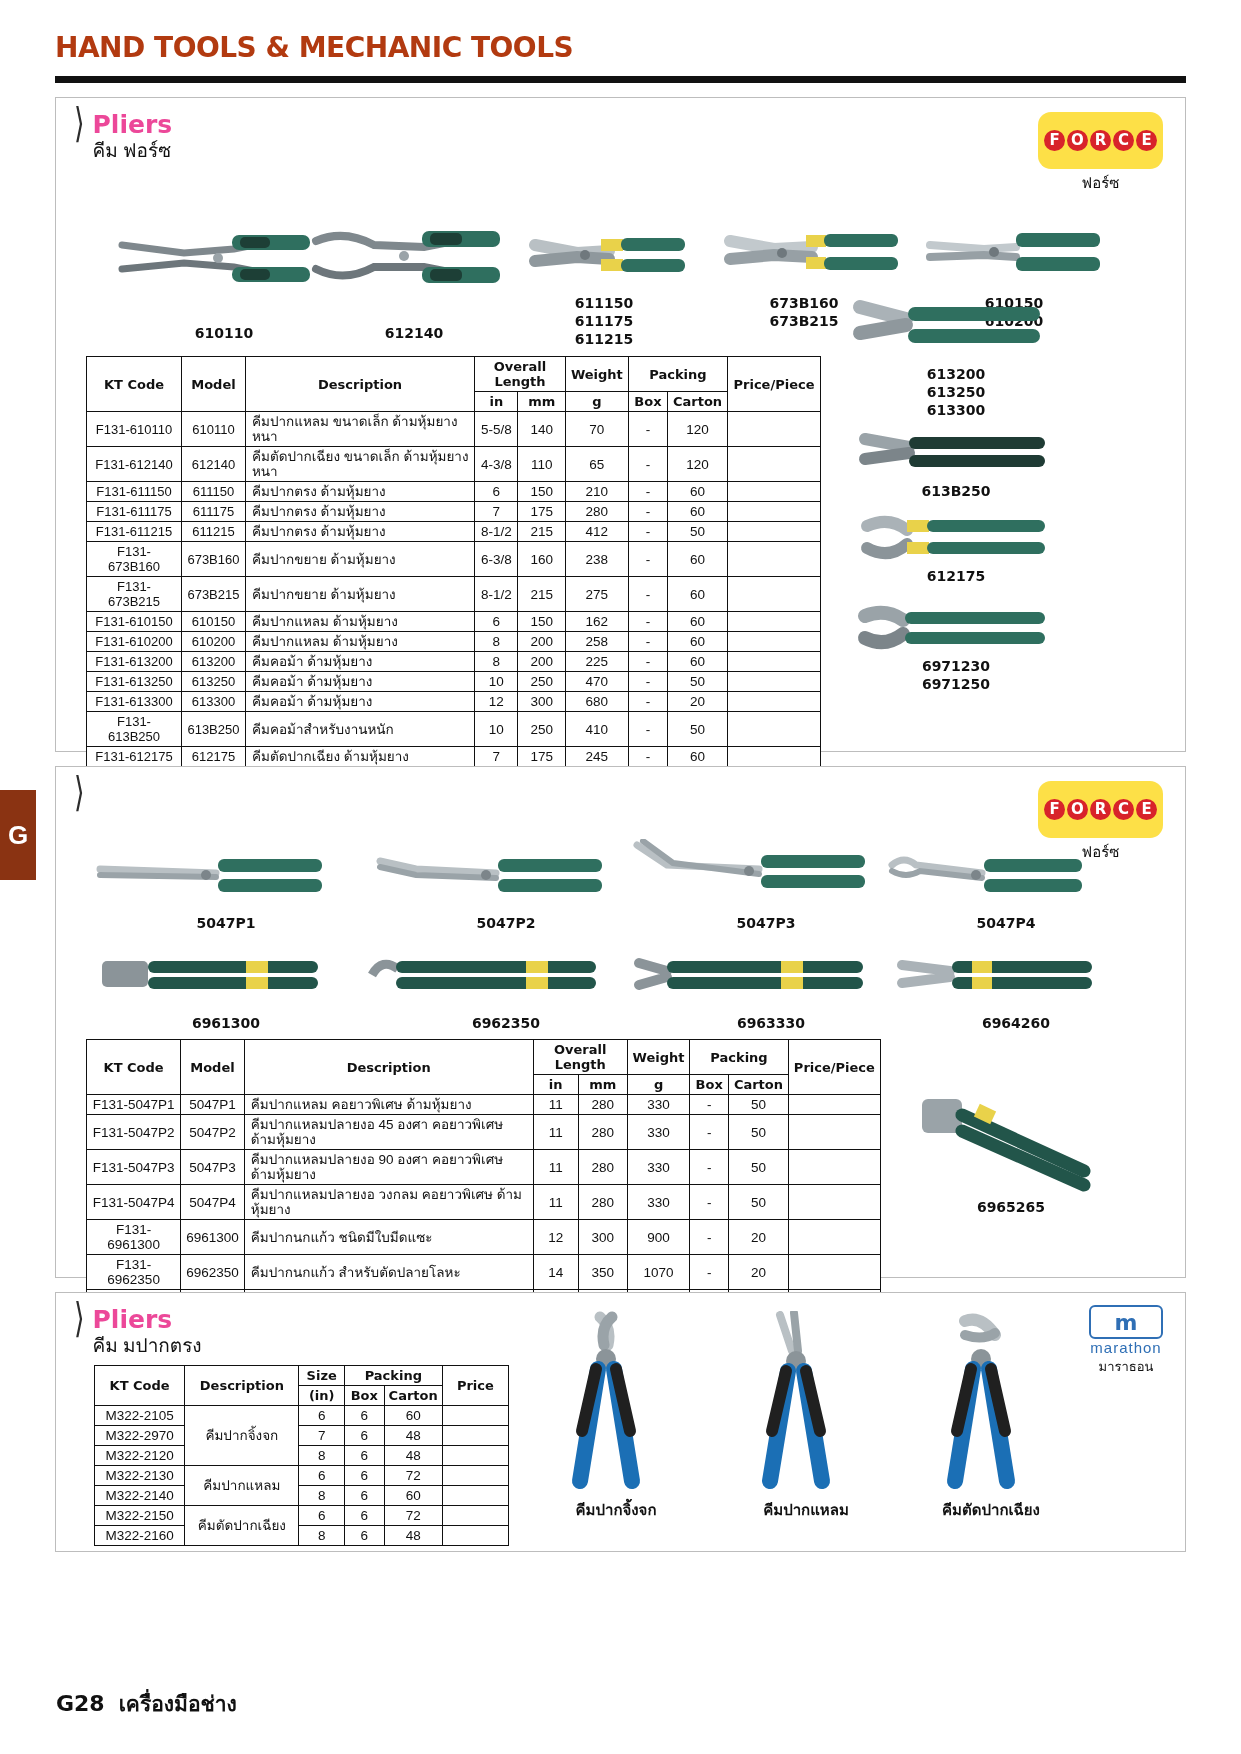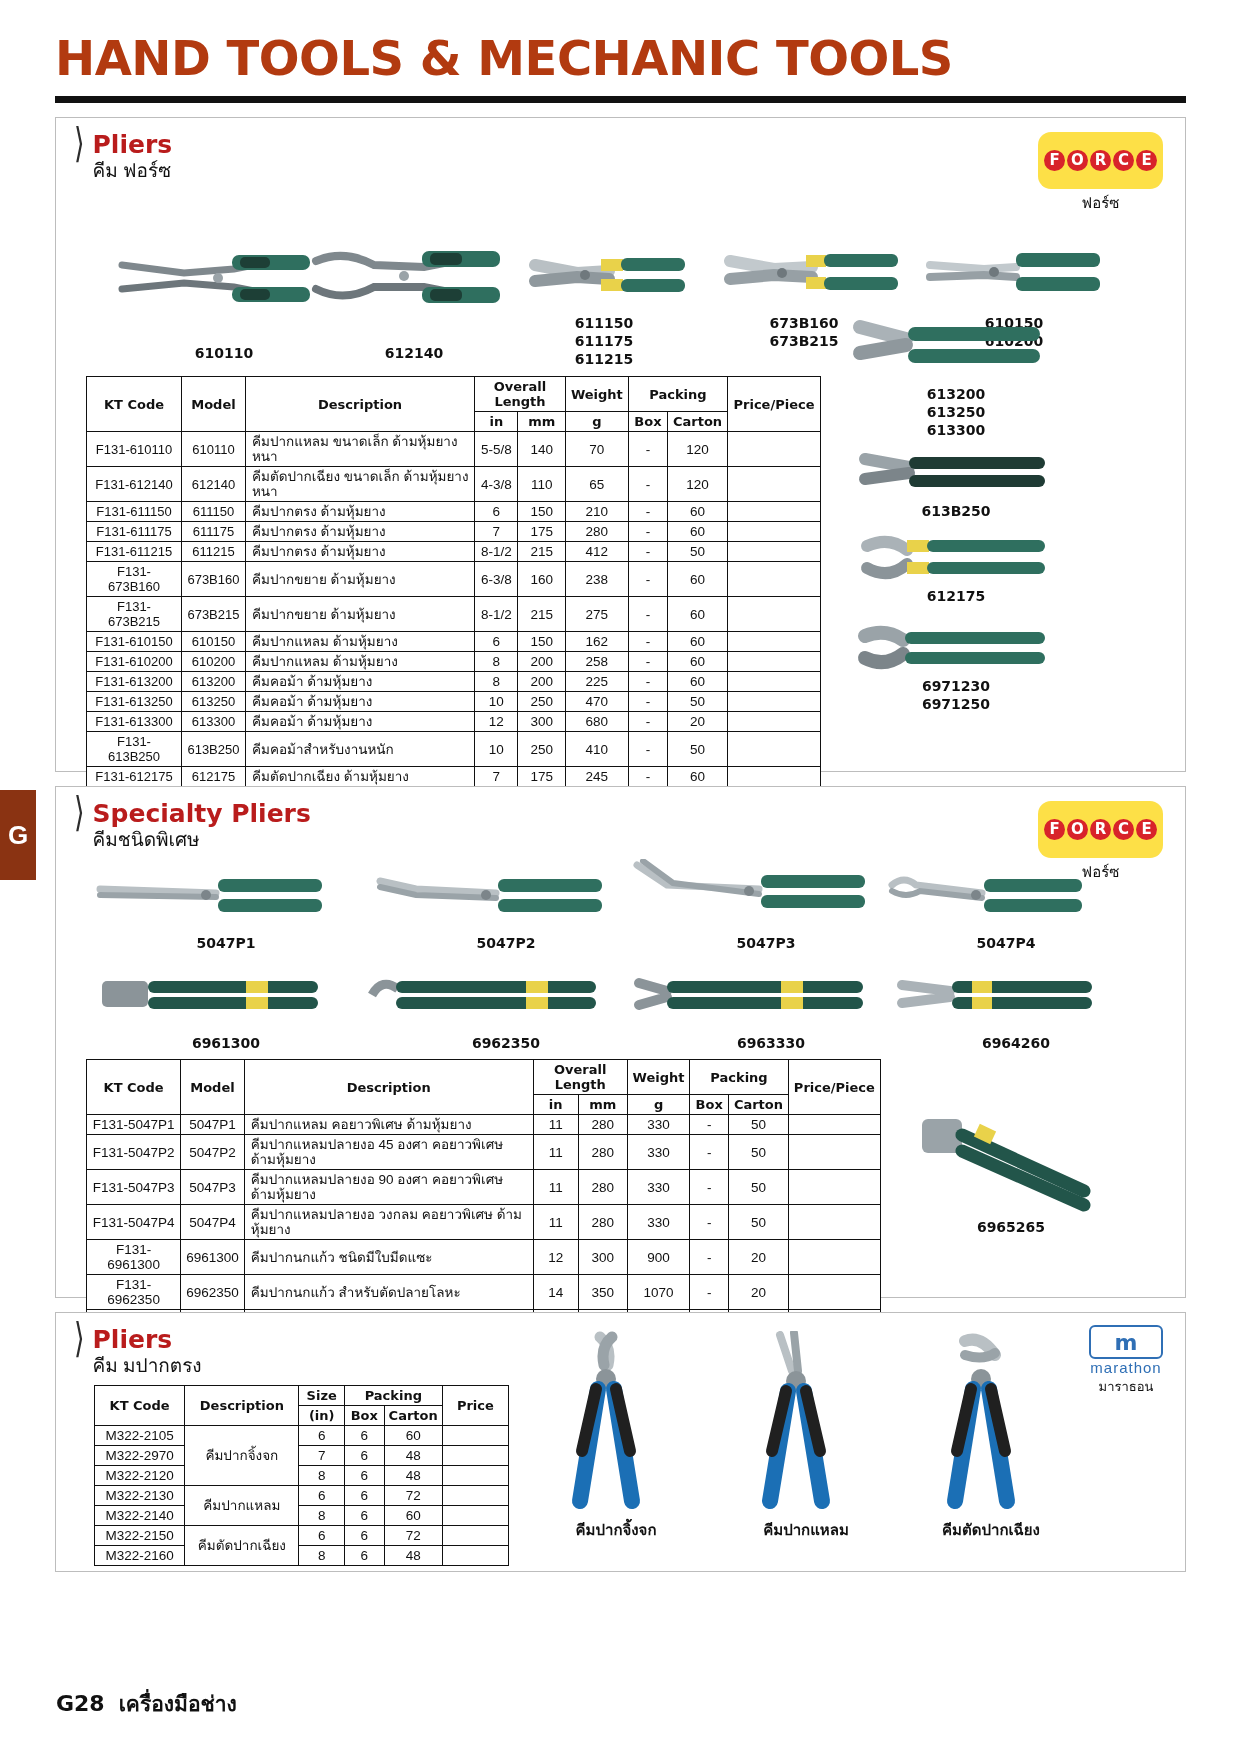--- a/index.html
+++ b/index.html
@@ -12,21 +12,21 @@
     position:relative;
     overflow:hidden;
   }
   .page { position:relative; width:1241px; height:1754px; padding:0 55px; }
 
   
   .page-header {
     padding-top:34px;
     font-family:"DejaVu Sans", sans-serif;
     font-weight:bold;
-    font-size:48px;
+    font-size:28px;
     letter-spacing:-0.5px;
     color:#B23A10;
     text-transform:uppercase;
     line-height:1;
   }
   .header-rule { height:7px; background:#111; margin-top:14px; }
 
   
   .g-tab {
     position:absolute;
@@ -53,21 +53,21 @@
     font-size:27px; line-height:22px;
     color:#2c2c2c;
     margin-right:8px;
     transform:scaleY(1.5);
   }
   .sect-title {
     font-family:"DejaVu Sans", sans-serif;
     font-weight:bold;
     font-size:25px;
     line-height:26px;
-    color:#b91c1c;
+    color:#ec4899;
   }
   .sect-sub {
     font-size:19px;
     line-height:24px;
     color:#111;
     margin-top:1px;
   }
 
   
   .brand-force {
@@ -455,24 +455,20 @@
             <td>40</td>
             <td></td>
           </tr>
       </tbody>
     </table>
   </div>
 
   <div class="section" style="height:512px;">
     <div class="sect-title-row">
       <div class="chev">⟩</div>
-      <div>
-        <div class="sect-title">Specialty  Pliers</div>
-        <div class="sect-sub">คีมชนิดพิเศษ</div>
-      </div>
     </div>
 
     <div class="brand-force">
       <div class="force-mark">
         <span>F</span><span>O</span><span>R</span><span>C</span><span>E</span>
       </div>
       <div class="brand-th">ฟอร์ซ</div>
     </div>
 
     <svg style="position:absolute; left:40px; top:78px;" width="230" height="60" viewBox="0 0 230 60">

